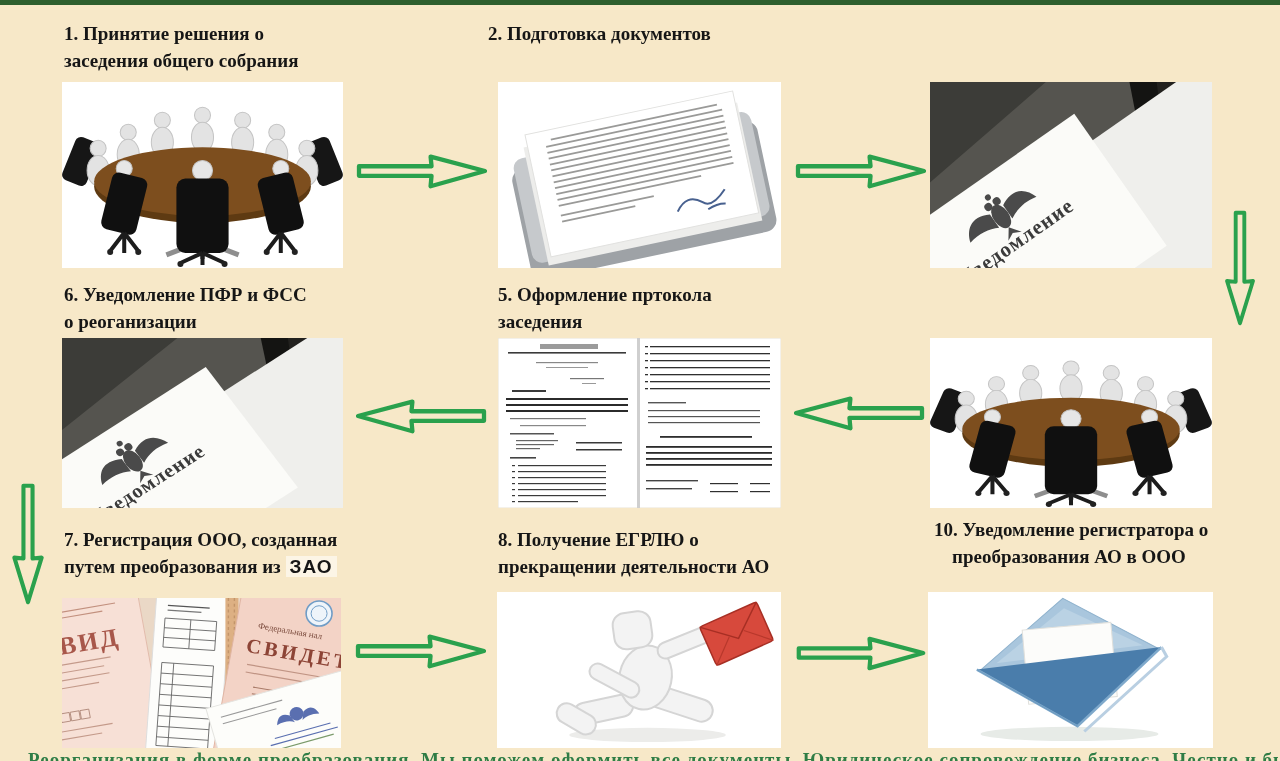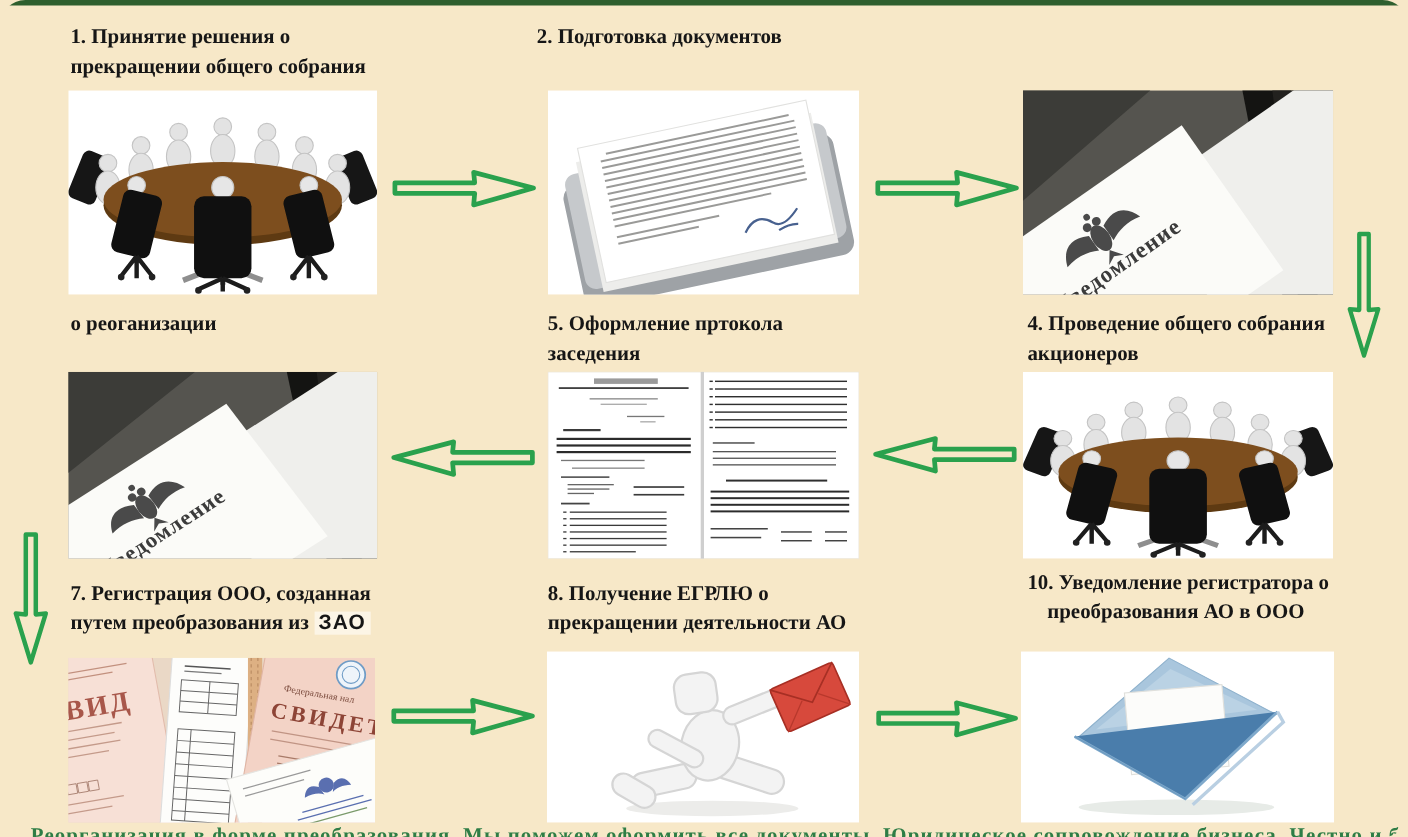--- a/index.html
+++ b/index.html
@@ -1,17 +1,17 @@
 <!DOCTYPE html>
 <html><head>
 <meta charset="utf-8">
 <style>
   html,body{margin:0;padding:0;background:#f7e8c8;}
   .stage{position:relative;width:1280px;height:761px;background:#f7e8c8;overflow:hidden;
-         font-family:"Liberation Serif",serif;border-radius:23px;}
+         font-family:"Liberation Serif",serif;}
   .topbar{position:absolute;left:0;top:0;width:1280px;height:5px;background:#2e5f2e;}
   .title{position:absolute;font-weight:bold;font-size:19px;line-height:27px;color:#161616;}
   .title .tl{display:block;}
   .indent{padding-left:18px;}
   .img{position:absolute;}
   .img svg{width:100%;height:100%;display:block;}
   .arrow{position:absolute;}
   .arrow svg{width:100%;height:100%;display:block;}
   .zao{font-family:"Liberation Sans",sans-serif;background:#fcf5e6;padding:0 4px;letter-spacing:1px;}
   .caption{position:absolute;left:28px;top:749px;width:1250px;white-space:nowrap;overflow:hidden;
@@ -308,21 +308,21 @@
     </symbol>
     <symbol id="sym-arrow-down" viewBox="0 0 44 136">
       <polygon points="17,4 17,84 7,83 22,132 37,83 27,84 27,4" fill="none" stroke="#2aa14d" stroke-width="4.5" stroke-linejoin="round"></polygon>
     </symbol>
   </svg>
 
   <div class="topbar"></div>
 
   <div class="title" style="left:64px;top:20px;width:310px">
     <span class="tl">1. Принятие решения о</span>
-    <span class="tl">прекращении общего собрания</span>
+    <span class="tl">заседения общего собрания</span>
   </div>
   <div class="title" style="left:488px;top:20px;width:320px">
     <span class="tl">2. Подготовка документов</span>
   </div>
 
   <div class="img" style="left:62px;top:82px;width:281px;height:186px">
     <svg viewBox="0 0 280 185" preserveAspectRatio="none">
         <use href="#sym-meeting"></use>
       </svg>
   </div>
@@ -347,30 +347,27 @@
         <use href="#sym-arrow-right"></use>
       </svg>
   </div>
   <div class="arrow" style="left:1221px;top:202px;width:38px;height:132px">
     <svg viewBox="0 0 44 136">
         <use href="#sym-arrow-down"></use>
       </svg>
   </div>
 
   <div class="title" style="left:64px;top:281px;width:320px">
+    <span class="tl">6. Уведомление ПФР и ФСС</span>
     <span class="tl">о реоганизации</span>
   </div>
   <div class="title" style="left:498px;top:281px;width:320px">
     <span class="tl">5. Оформление пртокола</span>
     <span class="tl">заседения</span>
   </div>
-  <div class="title" style="left:934px;top:281px;width:330px">
-    <span class="tl">4. Проведение общего собрания</span>
-    <span class="tl">акционеров</span>
-  </div>
 
   <div class="img" style="left:62px;top:338px;width:281px;height:170px">
     <svg viewBox="0 0 280 185" preserveAspectRatio="none">
         <use href="#sym-notice"></use>
       </svg>
   </div>
   <div class="img" style="left:498px;top:338px;width:283px;height:170px">
     <svg viewBox="0 0 283 170" preserveAspectRatio="none">
         <use href="#sym-protocol"></use>
       </svg>

